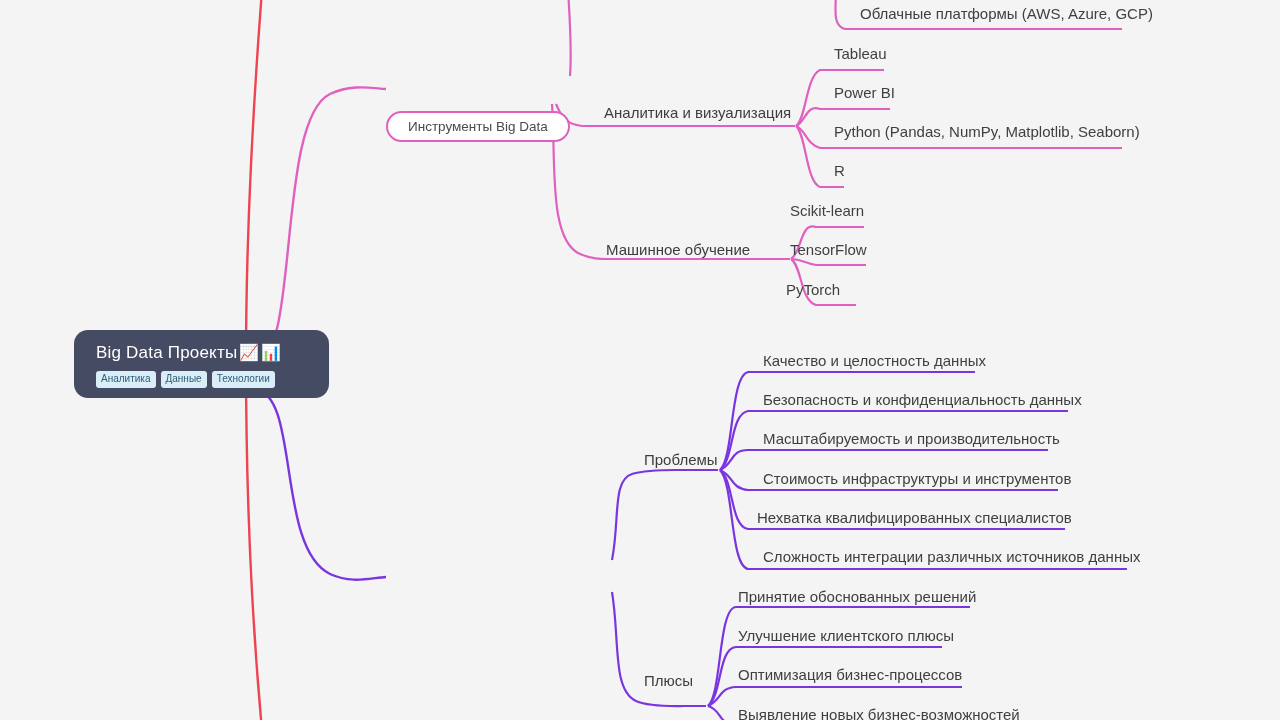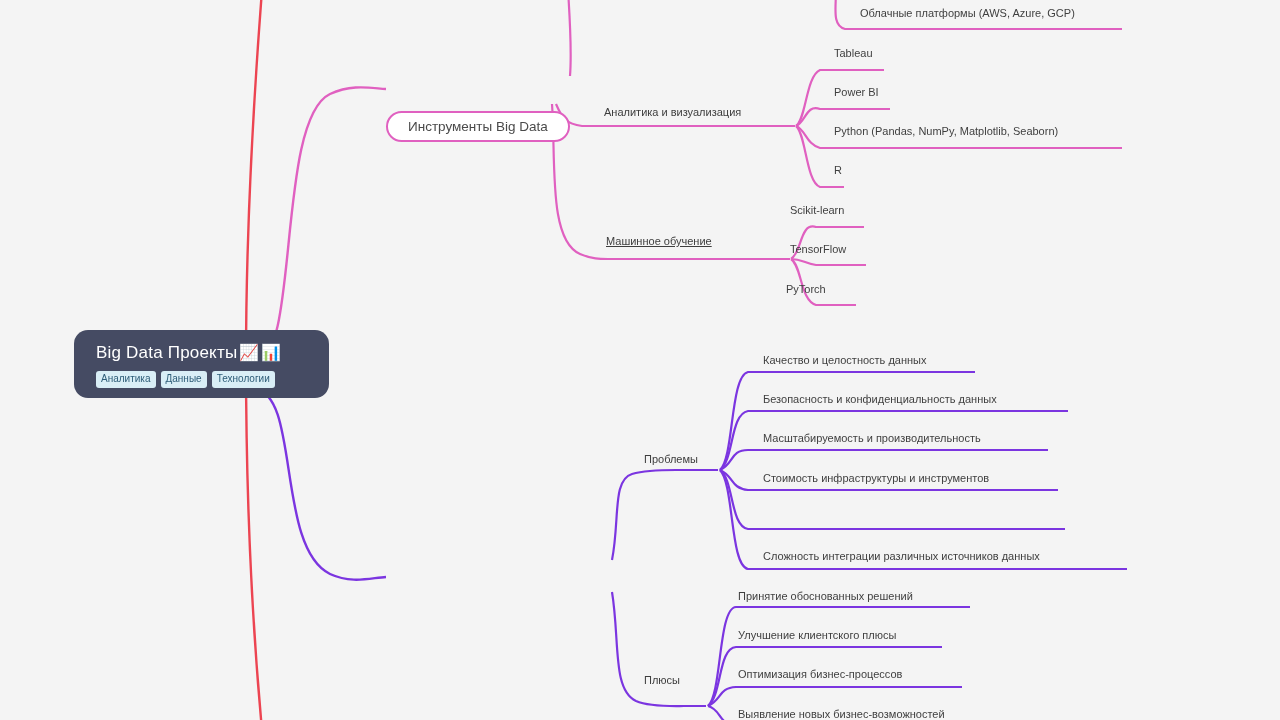--- a/index.html
+++ b/index.html
@@ -83,21 +83,21 @@
     white-space: nowrap;
     z-index: 4;
     margin-top: 37px;
   }
   .pill.purple { border-color: #7b35e0; }
 
   
   .tnode {
     position: absolute;
     color: #3f3f3f;
-    font-size: 11px;
+    font-size: 15px;
     line-height: 17px;
     white-space: nowrap;
     z-index: 3;
     text-align: center;
   }
   .tnode.lvl2 { color: #3d3d3d; }
 </style>
 </head>
 <body>
 
@@ -156,41 +156,42 @@
       <span class="root-tag">Данные</span>
       <span class="root-tag">Технологии</span>
     </div>
   </div>
 
   <div class="pill" style="left:386px; top:74px;">Инструменты Big Data</div>
 
 
   <div class="tnode lvl2" style="left:604px; top:104px;">Аналитика и визуализация</div>
 
-  <div class="tnode lvl2" style="left:606px; top:233px;text-decoration:underline;">Машинное обучение</div>
+  <div class="tnode lvl2" style="left:606px; top:241px;">Машинное обучение</div>
 
   <div class="tnode lvl2" style="left:644px; top:451px;">Проблемы</div>
 
   <div class="tnode lvl2" style="left:644px; top:672px;">Плюсы</div>
 
   <div class="tnode" style="left:860px; top:5px;">Облачные платформы (AWS, Azure, GCP)</div>
 
   <div class="tnode" style="left:834px; top:45px;">Tableau</div>
   <div class="tnode" style="left:834px; top:84px;">Power BI</div>
   <div class="tnode" style="left:834px; top:123px;">Python (Pandas, NumPy, Matplotlib, Seaborn)</div>
   <div class="tnode" style="left:834px; top:162px;">R</div>
 
   <div class="tnode" style="left:790px; top:202px;">Scikit-learn</div>
   <div class="tnode" style="left:790px; top:241px;">TensorFlow</div>
   <div class="tnode" style="left:786px; top:281px;">PyTorch</div>
 
   <div class="tnode" style="left:763px; top:352px;">Качество и целостность данных</div>
   <div class="tnode" style="left:763px; top:391px;">Безопасность и конфиденциальность данных</div>
   <div class="tnode" style="left:763px; top:430px;">Масштабируемость и производительность</div>
   <div class="tnode" style="left:763px; top:470px;">Стоимость инфраструктуры и инструментов</div>
+  <div class="tnode" style="left:757px; top:509px;">Нехватка квалифицированных специалистов</div>
   <div class="tnode" style="left:763px; top:548px;">Сложность интеграции различных источников данных</div>
 
   <div class="tnode" style="left:738px; top:588px;">Принятие обоснованных решений</div>
   <div class="tnode" style="left:738px; top:627px;">Улучшение клиентского плюсы</div>
   <div class="tnode" style="left:738px; top:666px;">Оптимизация бизнес-процессов</div>
   <div class="tnode" style="left:738px; top:706px;">Выявление новых бизнес-возможностей</div>
 
 </div>
 
 </body></html>

